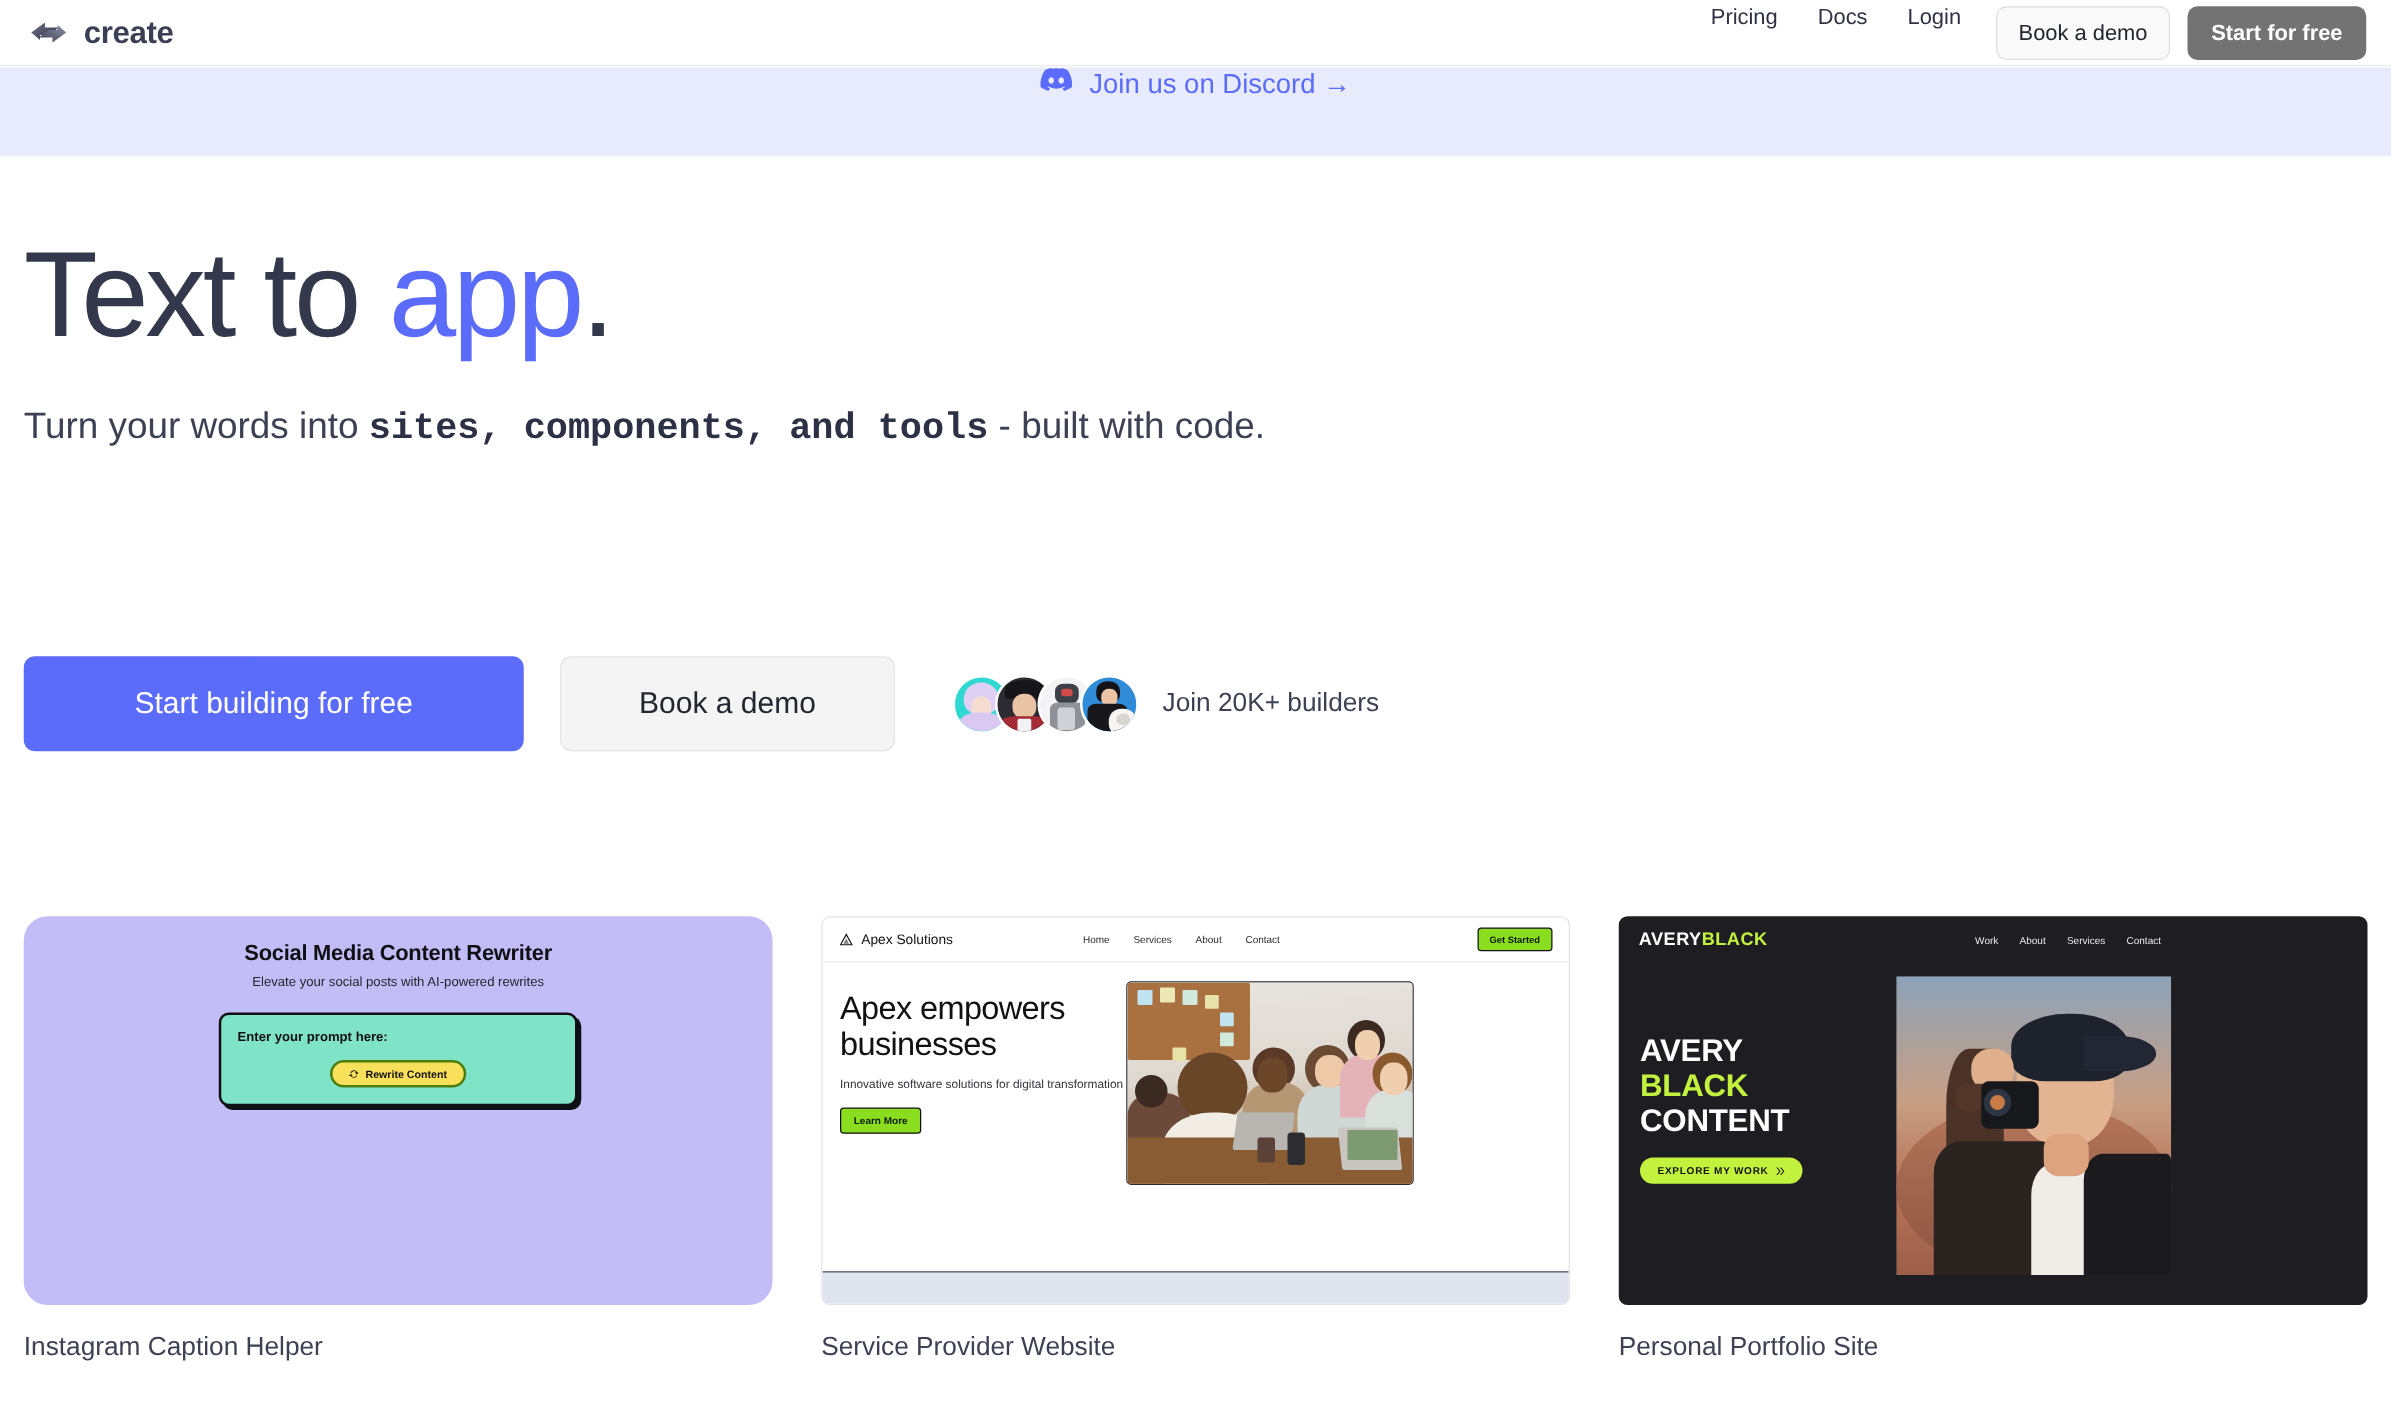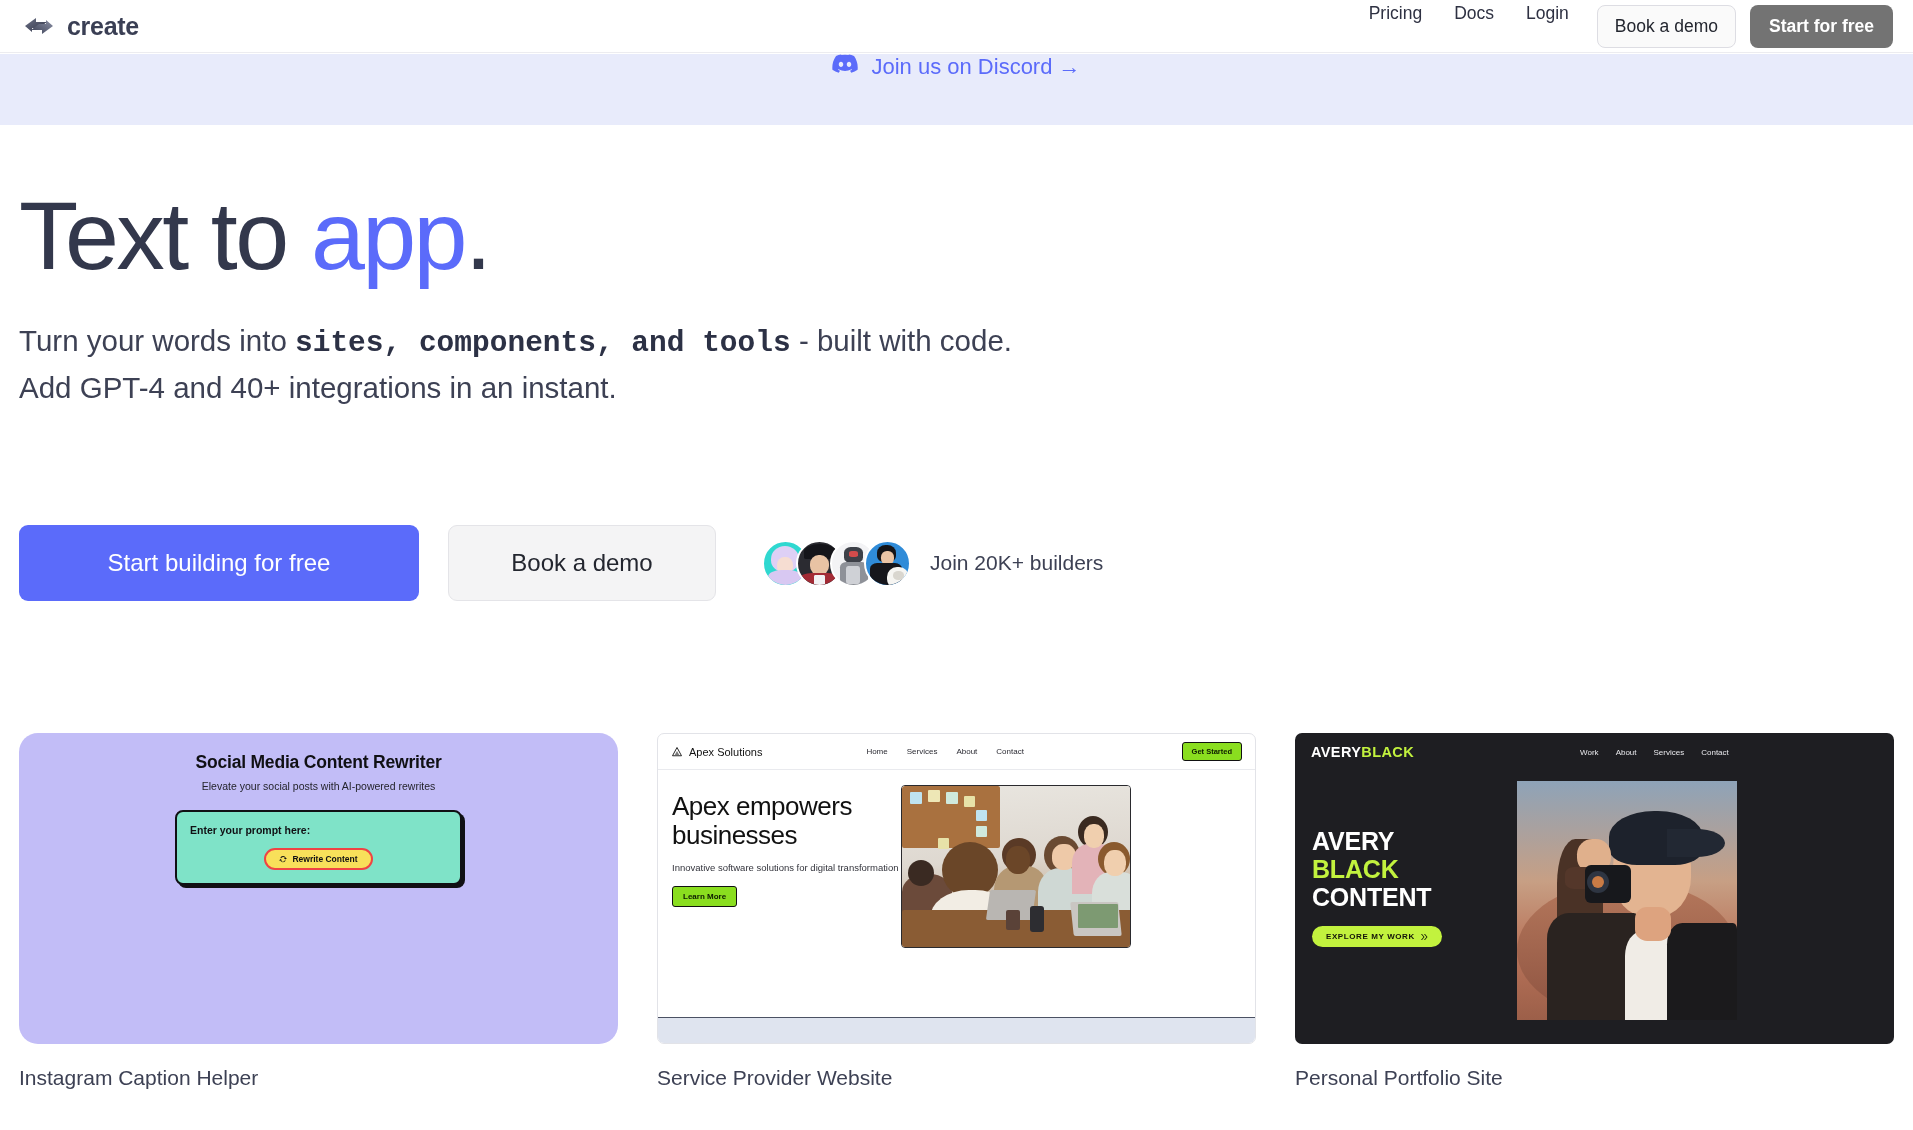--- a/index.html
+++ b/index.html
@@ -114,21 +114,21 @@
   }
   .c1-label { font-size: 10.5px; font-weight: 800; color: #101014; }
   .c1-textarea {
     margin-top: 10px; height: 63px; background: #fff;
     border: 2px solid #101014; border-radius: 3px;
     padding: 6px 7px; font-size: 8px; color: #1b1b22; line-height: 1.3;
   }
   .c1-btn-wrap { text-align: center; margin-top: 12px; }
   .c1-btn {
     display: inline-flex; align-items: center; gap: 5px;
-    background: #f8e05a; border: 2px solid #ef4444; border-radius: 999px;
+    background: #f8e05a; border: 2px solid #4d7c0f; border-radius: 999px;
     padding: 4px 13px; font-size: 8.5px; font-weight: 700; color: #101014;
     cursor: pointer;
   }
 
   
   .c2 { background: #fff; border: 1px solid #e2e3e8; display: flex; flex-direction: column; }
   .c2-nav {
     height: 36px; display: flex; align-items: center; padding: 0 13px;
     border-bottom: 1px solid #e9eaee; flex: none;
   }
@@ -227,21 +227,20 @@
     </svg>
   </span>
   <span class="dtext">Join us on Discord →</span>
 </div>
 
 <div class="hero">
   <h1 class="headline"><span>Text to </span><span class="accent">app</span><span>.</span></h1>
 
   <p class="sub">
     <span><span>Turn your words into </span><b>sites, components, and tools</b><span> - built with code.</span></span><br>
-    <span>Add GPT-4 and 40+ integrations in an instant.</span>
   </p>
 </div>
 
 <div class="cta-row">
   <button class="cta-primary">Start building for free</button>
   <button class="cta-secondary">Book a demo</button>
 
   <div class="social">
     <div class="avatars">
       <div class="avatar" style="background:#2fd8d0">

